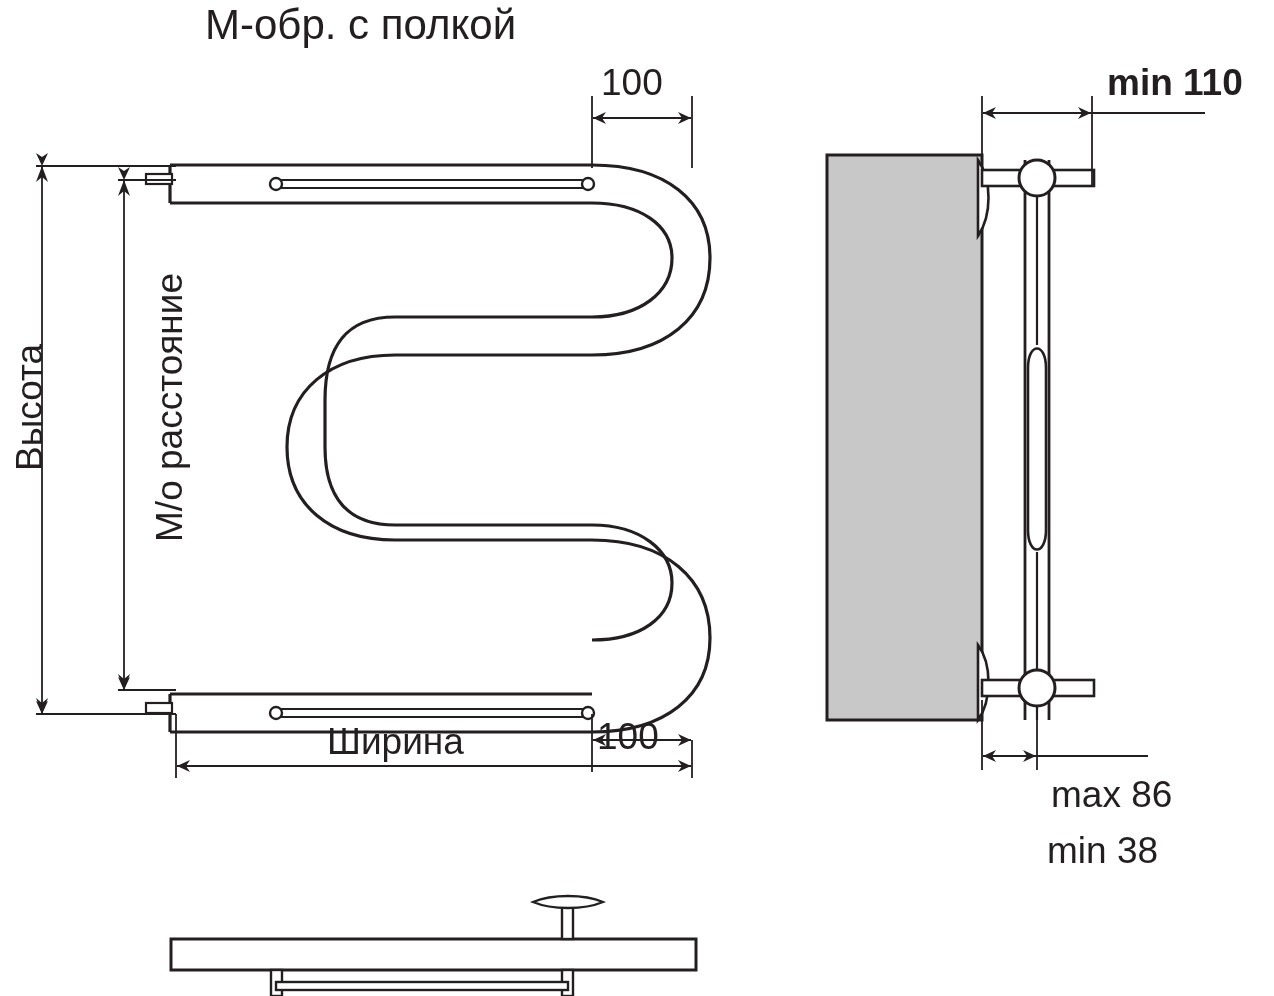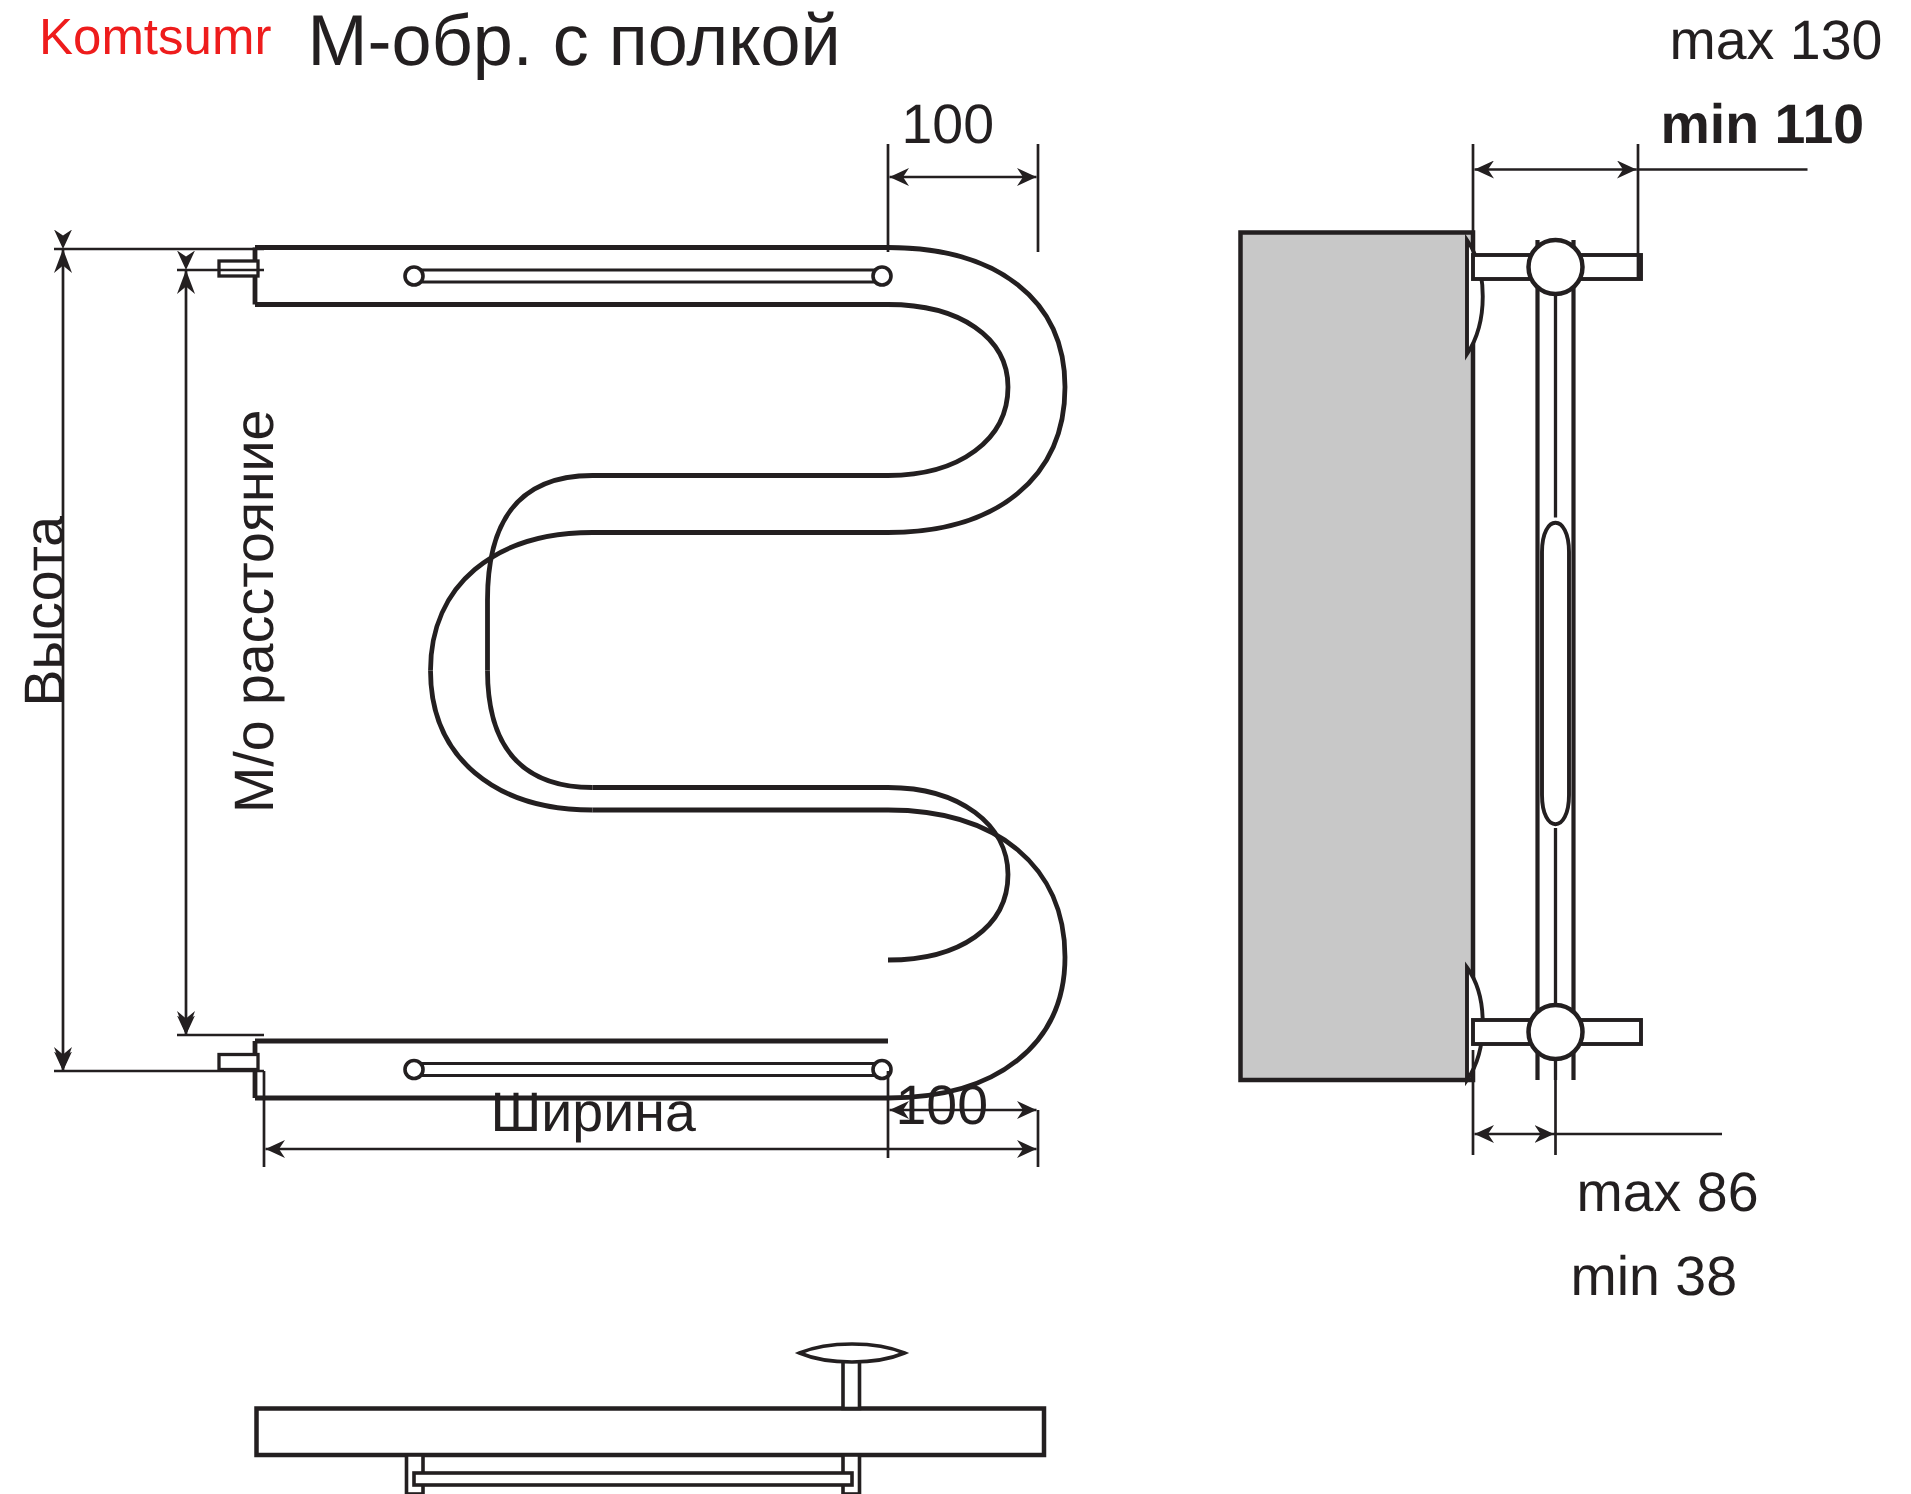--- a/index.html
+++ b/index.html
@@ -39,21 +39,21 @@
     left: 26px;
     top: 8px;
     font-size: 34px;
     color: #ee1c1c;
     letter-spacing: 0px;
     z-index: 30;
   }
   #title {
     left: 205px;
     top: 4px;
-    font-size: 48px;
+    font-size: 42px;
     z-index: 20;
   }
   #dim-top-100 {
     left: 601px;
     top: 64px;
     font-size: 37px;
   }
   #dim-bot-100 {
     left: 597px;
     top: 718px;
@@ -291,37 +291,35 @@
         <rect x="271" y="970" width="11" height="26"></rect>
         <rect x="562" y="970" width="11" height="26"></rect>
         <rect x="276" y="982" width="292" height="8"></rect>
       </g>
     </g>
 
   </svg>
 
   <div class="txt" id="title">М-обр. с полкой</div>
 
-  <div class="txt" id="watermark">Komtsumr</div>
 
   <div class="txt" id="dim-top-100">100</div>
 
   <div class="txt" id="dim-bot-100">100</div>
 
   <div class="txt" id="lbl-width">Ширина</div>
 
   <div id="lbl-h-wrap">
     <div class="txt" id="lbl-height">Высота</div>
   </div>
 
   <div id="lbl-mo-wrap">
     <div class="txt" id="lbl-mo">М/о расстояние</div>
   </div>
 
-  <div class="txt" id="dim-max130">max 130</div>
 
   <div class="txt" id="dim-min110">min 110</div>
 
   <div class="txt" id="dim-max76">max 86</div>
 
   <div class="txt" id="dim-min56">min 38</div>
 
 </div>
 
 </body></html>

